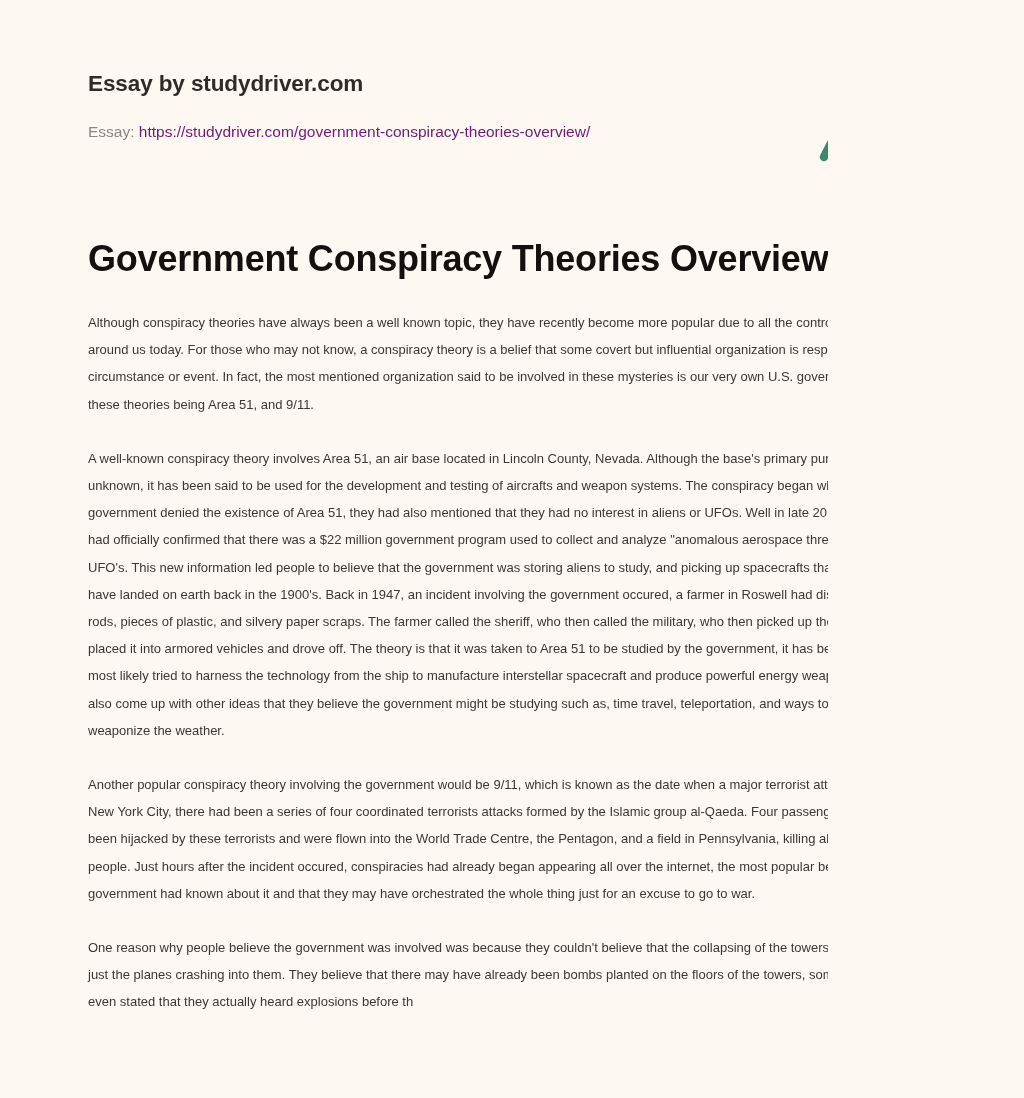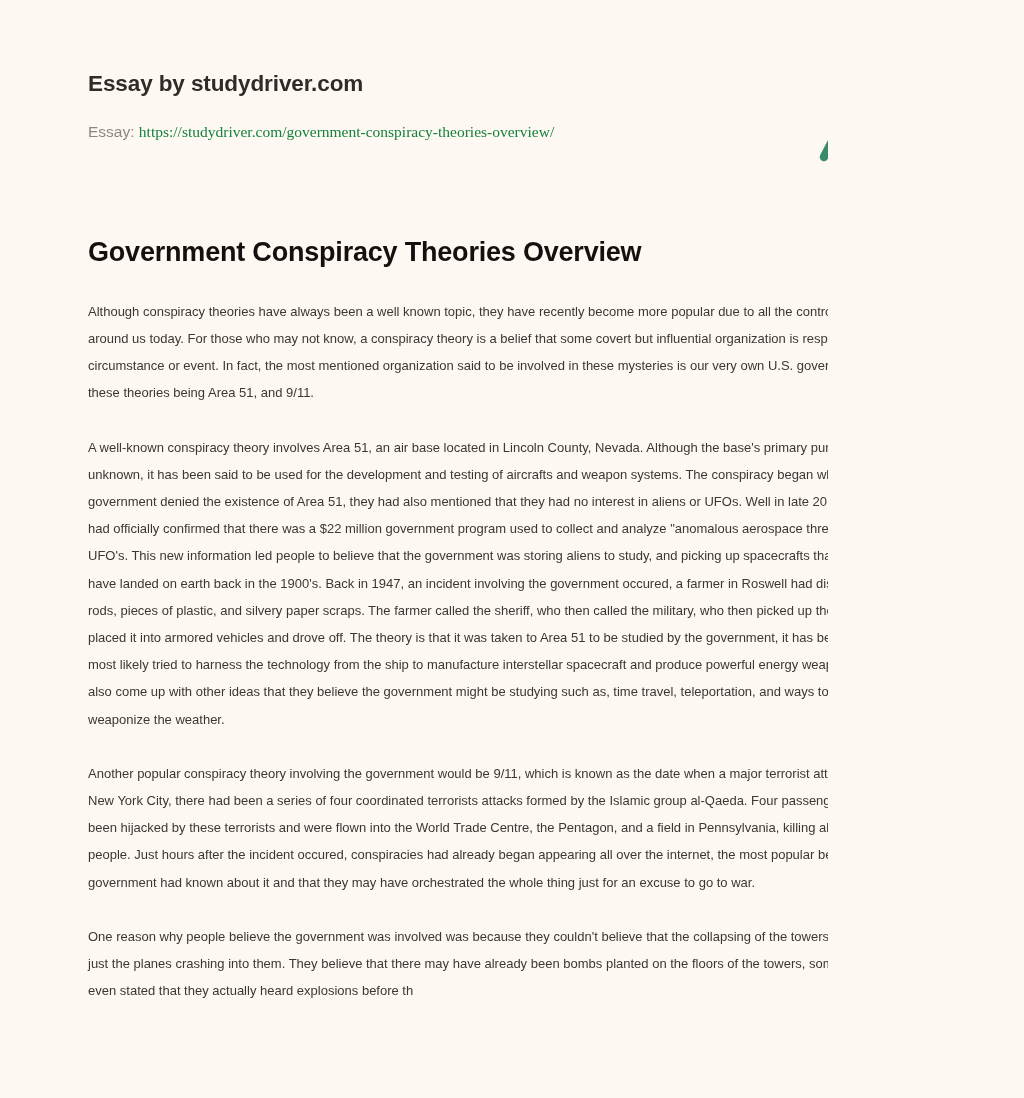--- a/index.html
+++ b/index.html
@@ -49,23 +49,22 @@
     left: 88px;
     top: 122px;
     font-size: 15.5px;
     line-height: 1.3;
     white-space: nowrap;
   }
   .source-label {
     color: #8a8884;
   }
   .source-url {
-    color: #15803d;
+    color: #701a75;
     text-decoration: none;
-    font-family: Liberation Serif, serif;
   }
 
   
   .logo {
     position: absolute;
     left: 812px;
     top: 62px;
     width: 128px;
     height: 108px;
   }
@@ -77,21 +76,21 @@
 
   
   .article {
     position: absolute;
     left: 88px;
     top: 236px;
     width: 848px;
   }
 
   .article-title {
-    font-size: 27px;
+    font-size: 36px;
     font-weight: bold;
     color: #14100f;
     margin: 0 0 28px 0;
     line-height: 1.25;
     letter-spacing: -0.2px;
   }
 
   .article-body {
     font-size: 13px;
     line-height: 27.2px;

